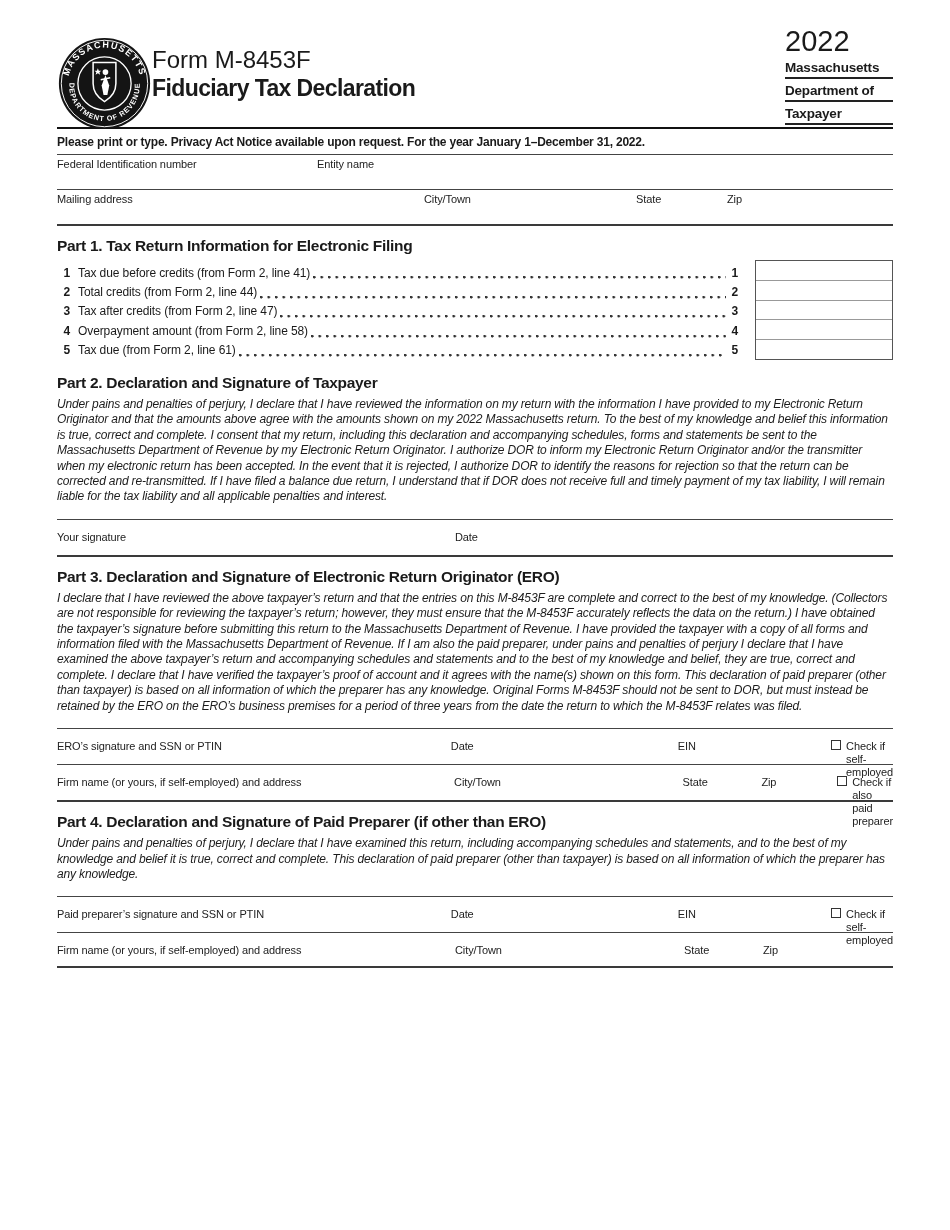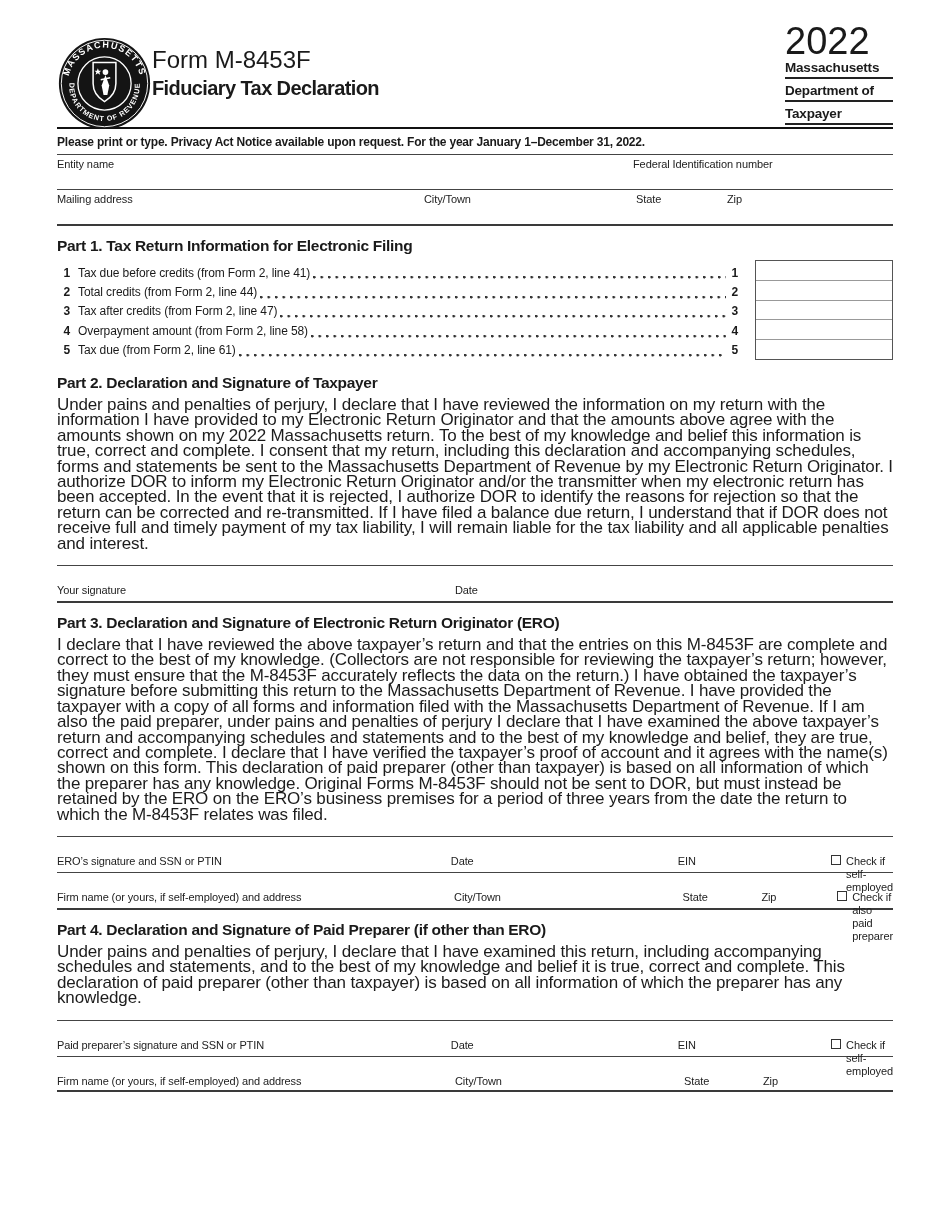--- a/index.html
+++ b/index.html
@@ -10,23 +10,23 @@
     font-family:"Liberation Sans", sans-serif;
     letter-spacing:-0.1px;
   }
   .content { position:absolute; left:57px; top:0; width:836px; }
 
   
   .header { display:flex; padding-top:20px; height:127px; }
   .seal-wrap { width:95px; height:95px; margin-top:16px; flex:0 0 auto; }
   .title-block { flex:1; text-align:left; padding-top:26px; }
   .form-number { font-size:24px; font-weight:400; letter-spacing:0; }
-  .form-title  { font-size:20px; font-weight:700; line-height:29px; letter-spacing:-0.6px; }
+  .form-title  { font-size:23px; font-weight:700; line-height:29px; letter-spacing:-0.6px; }
   .agency-block { width:108px; flex:0 0 auto; padding-top:6px; }
-  .year { font-size:38px; font-weight:400; letter-spacing:0; line-height:30px; }
+  .year { font-size:29px; font-weight:400; letter-spacing:0; line-height:30px; }
   .agency-line { font-size:13.5px; font-weight:700; letter-spacing:-0.2px;
                  border-bottom:2px solid #222; padding:4px 0 2px; }
 
   
   .rule-heavy { border-top:2.5px solid #111; }
   .rule-med   { border-top:2px solid #3a3a3a; }
 
   
   .instructions { font-size:12px; font-weight:700; padding:6px 0 5px; letter-spacing:-0.2px; }
 
@@ -49,25 +49,25 @@
   .leader { flex:1 1 auto; align-self:flex-end; height:10px; margin:0 5px 3px 3px;
             background-image:radial-gradient(circle at 1.2px 8.2px, #333 1.1px, transparent 1.6px);
             background-size:7.5px 10px; background-repeat:repeat-x; }
   .p1-num-r { font-weight:700; flex:0 0 auto; }
   .amount-box { position:absolute; right:0; top:-3px; width:138px; height:100px;
                 border:1.5px solid #555; background:#fff; }
   .amount-cell { height:19.4px; border-top:1px solid #999; }
   .amount-cell:first-child { border-top:none; }
 
   
-  .body-text { font-size:17px; line-height:15.4px; padding-top:5px; color:#1c1c1c;
-               letter-spacing:-0.15px; }
-
-  
-  .sig-row { display:flex; border-top:1.2px solid #444; padding-top:18px;
+  .body-text { font-size:12px; line-height:15.4px; padding-top:5px; color:#1c1c1c;
+               letter-spacing:-0.15px;font-style:italic; }
+
+  
+  .sig-row { display:flex; border-top:1.2px solid #444; padding-top:11px;
              font-size:11px; color:#222; }
   .h36 { height:36px; } .h34 { height:34px; }
   .c-label { width:398px; } .c-date { width:193px; } .c-ein { width:79px;margin-left:36px; }
   .c-zip { width:76px; } .c-check { flex:1; }
   .checkline { display:flex; }
   .cb { width:10px; height:10px; border:1.2px solid #333; margin:0 5px 0 0; flex:0 0 auto;
         background:#fff; }
   .cb-text { line-height:13px; }
   .mt14 { margin-top:14px; }
 </style>
@@ -110,25 +110,25 @@
         <div class="agency-line">Department of</div>
         <div class="agency-line">Taxpayer</div>
       </div>
     </div>
 
     <div class="rule-heavy"></div>
 
     <div class="instructions">Please print or type. Privacy Act Notice available upon request. For the year January 1–December 31, 2022.</div>
 
     <div class="field-row">
+      <div class="fc flex1">
+        <span>Federal Identification number</span>
+      </div>
       <div class="fc w576">
         <span>Entity name</span>
-      </div>
-      <div class="fc flex1">
-        <span>Federal Identification number</span>
       </div>
     </div>
     <div class="field-row">
       <div class="fc w367">
         <span>Mailing address</span>
       </div>
       <div class="fc w212">
         <span>City/Town</span>
       </div>
       <div class="fc w91">

